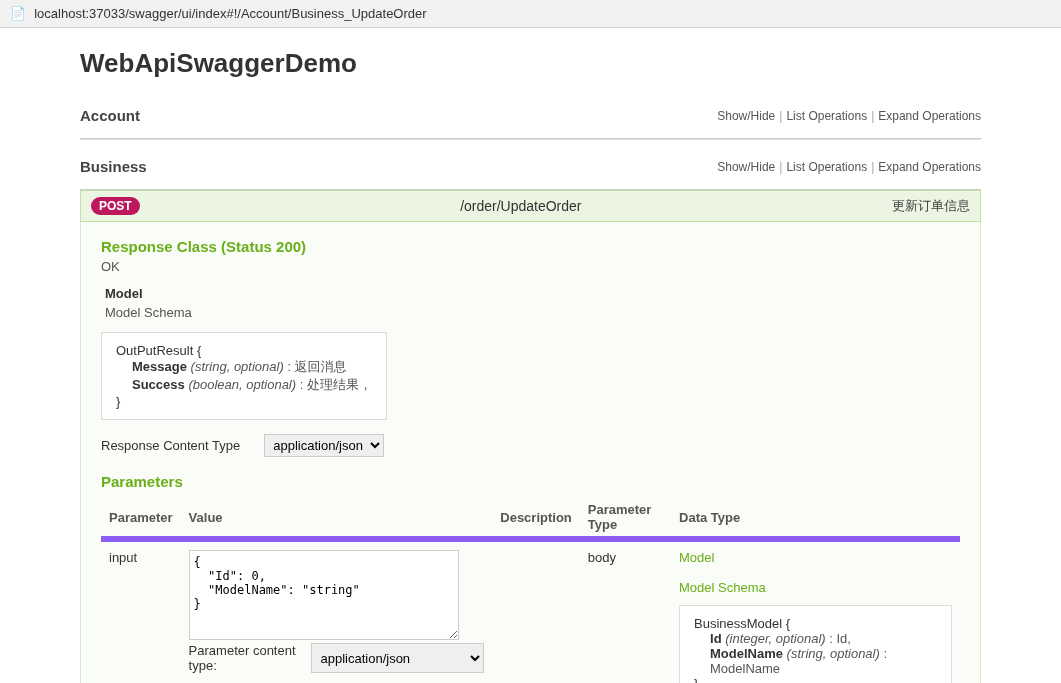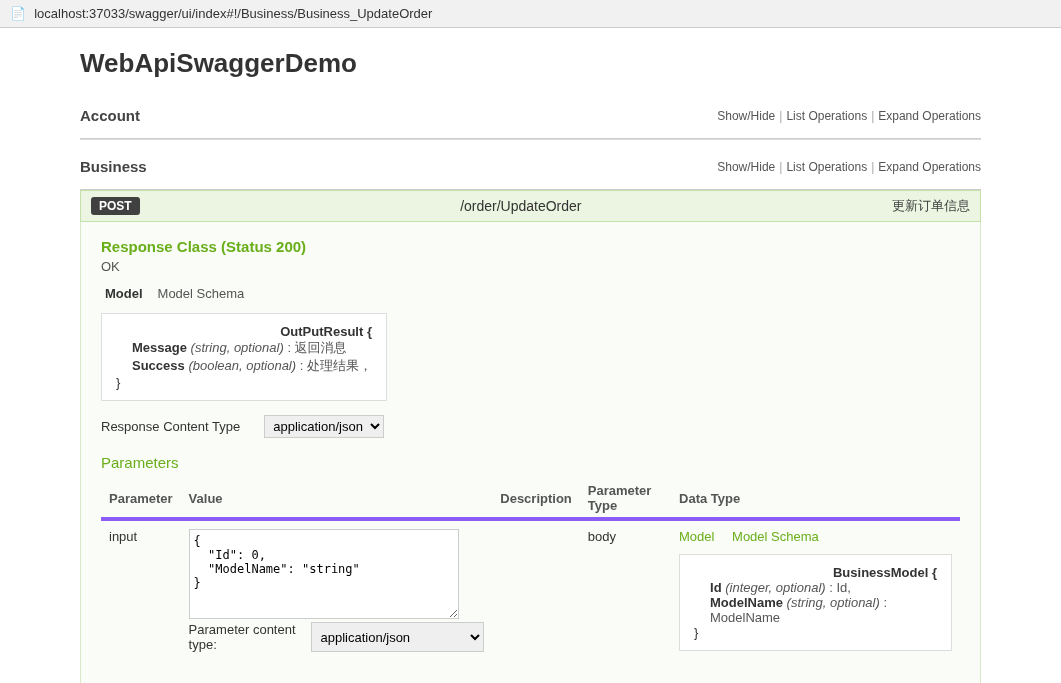--- a/index.html
+++ b/index.html
@@ -63,26 +63,26 @@
 
     .endpoint-row {
       display: flex;
       align-items: center;
       background: #ebf5e1;
       border: 1px solid #c3e0a8;
       padding: 6px 10px;
       margin-top: 0;
     }
     .method-badge {
-      background: #404040;
+      background: #be185d;
       color: #fff;
       font-size: 12px;
       font-weight: bold;
       padding: 2px 8px;
-      border-radius: 3px;
+      border-radius: 9px;
       margin-right: 10px;
     }
     .endpoint-path {
       font-size: 14px;
       color: #333;
       flex: 1;
       text-align: center;
     }
     .endpoint-desc {
       color: #404040;
@@ -102,22 +102,23 @@
       font-size: 15px;
       font-weight: bold;
       margin-bottom: 4px;
     }
     .response-ok {
       color: #555;
       margin-bottom: 10px;
     }
     .model-tabs {
       display: flex;
-      gap: 7px;
+      gap: 0;
       margin-bottom: 10px;
+      flex-direction: column;
     }
     .model-tab {
       font-size: 13px;
       color: #555;
       cursor: pointer;
       padding: 2px 4px;
     }
     .model-tab.active {
       font-weight: bold;
       color: #333;
@@ -127,22 +128,21 @@
       background: #fff;
       border: 1px solid #ddd;
       padding: 10px 14px;
       font-size: 13px;
       color: #333;
       margin-bottom: 14px;
       display: inline-block;
       min-width: 260px;
     }
     .model-schema-box .class-name {
-      font-weight: bold;
-      text-align: right;
+      font-weight: normal;
     }
     .model-schema-box .field-line {
       margin-left: 16px;
     }
     .model-schema-box .field-name {
       font-weight: bold;
     }
     .model-schema-box .field-type {
       color: #555;
       font-style: italic;
@@ -163,35 +163,35 @@
     }
     .response-content-type select {
       font-size: 13px;
       padding: 2px 4px;
       border: 1px solid #ccc;
     }
 
     .params-title {
       color: #6aaf1a;
       font-size: 15px;
-      font-weight: normal;
+      font-weight: bold;
       margin-bottom: 8px;
     }
 
     .params-table {
       width: 100%;
       border-collapse: collapse;
       margin-bottom: 14px;
     }
     .params-table th {
       text-align: left;
       font-weight: bold;
       font-size: 13px;
       padding: 4px 8px;
-      border-bottom: 4px solid #8b5cf6;
+      border-bottom: 6px solid #8b5cf6;
       color: #555;
     }
     .params-table td {
       padding: 8px 8px;
       vertical-align: top;
       font-size: 13px;
     }
     .params-table td textarea {
       width: 270px;
       height: 90px;
@@ -232,21 +232,21 @@
       height: 1px;
       background: #ddd;
       margin: 0;
     }
   </style>
 </head>
 <body>
 
 <div class="browser-bar">
   <span class="url-icon">📄</span>
-  <span>localhost:37033/swagger/ui/index#!/Business/Business_UpdateOrder</span>
+  <span>localhost:37033/swagger/ui/index#!/Account/Business_UpdateOrder</span>
 </div>
 
 <div class="main-content">
 
   <div class="app-title">WebApiSwaggerDemo</div>
 
   <div class="account-section">
     <div class="section-header">
       <div class="section-title">Account</div>
       <div class="section-actions">

